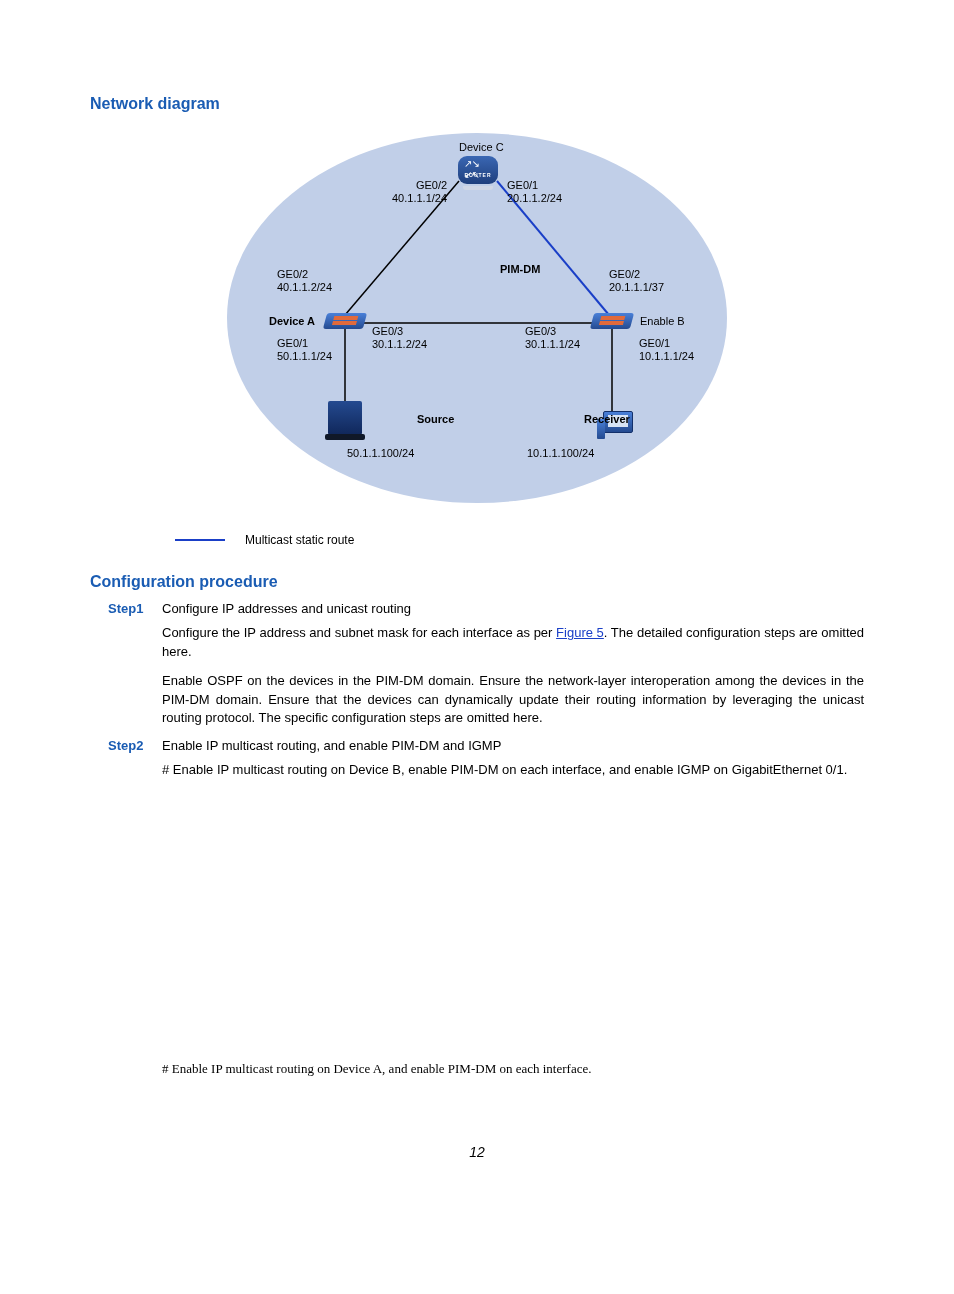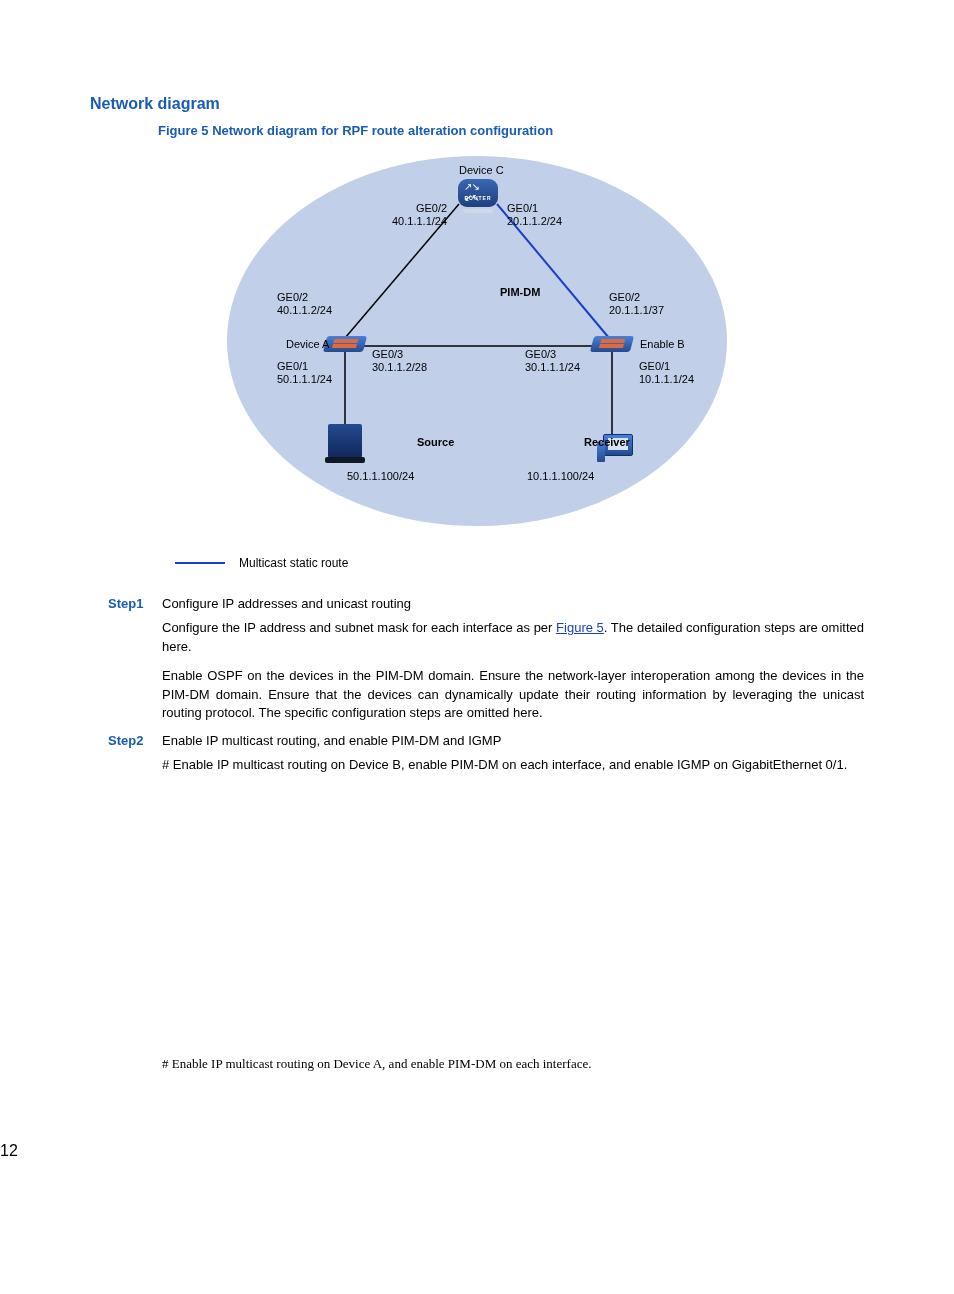--- a/index.html
+++ b/index.html
@@ -133,21 +133,21 @@
   .pc-tower {
     position:absolute; left:0; top:8px;
     width:8px; height:20px;
     background:linear-gradient(#4a80d8,#244a90);
     border-radius:1px;
   }
   .legend {
     margin: 10px 0 26px 85px;
     display:flex;
     align-items:center;
-    gap:14px;
+    gap:20px;
     font-size:12px;
   }
   .legend-line {
     width:50px; height:0;
     border-top:2px solid #1a3fc7;
   }
   .step-row {
     display:flex;
     margin: 8px 0 6px 18px;
     gap: 10px;
@@ -163,30 +163,31 @@
     margin: 8px 0 10px 72px;
     line-height: 1.45;
     font-size:13px;
     text-align: justify;
   }
   .link { color:#1a3fc7; text-decoration:underline; cursor:pointer; }
   .pagenum {
     position:absolute;
     bottom: 40px;
     left:0; right:0;
-    font-size:16px;
+    text-align:center;
+    font-size:14px;
+    font-style:italic;
   }
 </style>
 </head>
 <body>
 
 <div class="page">
 
   <div class="h2">Network diagram</div>
-  <div class="figcap">Figure 5 Network diagram for RPF route alteration configuration</div>
 
   <div class="diagram-wrap">
     <div class="ellipse"></div>
 
     <svg width="620" height="400" style="position:absolute;left:0;top:0;z-index:1">
 
       <line x1="178" y1="192" x2="292" y2="58" stroke="#000" stroke-width="1.5"></line>
 
       <line x1="330" y1="58" x2="442" y2="192" stroke="#1a3fc7" stroke-width="2"></line>
 
@@ -208,26 +209,26 @@
     <span class="dlabel" style="left:225px;top:56px;text-align:right;">
       <span>GE0/2</span><br><span>40.1.1.1/24</span>
     </span>
     <span class="dlabel" style="left:340px;top:56px;">
       <span>GE0/1</span><br><span>20.1.1.2/24</span>
     </span>
 
     <span class="dlabel bold" style="left:288px;top:140px;">PIM-DM</span>
 
     <div class="switch-icon" style="left:158px;top:190px;"></div>
-    <span class="dlabel" style="left:119px;top:192px;">Device A</span>
+    <span class="dlabel" style="left:102px;top:192px;font-weight:bold;">Device A</span>
     <span class="dlabel" style="left:110px;top:145px;">
       <span>GE0/2</span><br><span>40.1.1.2/24</span>
     </span>
     <span class="dlabel" style="left:205px;top:202px;">
-      <span>GE0/3</span><br><span>30.1.1.2/28</span>
+      <span>GE0/3</span><br><span>30.1.1.2/24</span>
     </span>
     <span class="dlabel" style="left:110px;top:214px;">
       <span>GE0/1</span><br><span>50.1.1.1/24</span>
     </span>
 
     <div class="switch-icon" style="left:425px;top:190px;"></div>
     <span class="dlabel" style="left:473px;top:192px;">Enable B</span>
     <span class="dlabel" style="left:442px;top:145px;">
       <span>GE0/2</span><br><span>20.1.1.1/37</span>
     </span>
@@ -253,20 +254,21 @@
     </div>
     <span class="dlabel bold" style="left:372px;top:290px;">Receiver</span>
     <span class="dlabel" style="left:360px;top:324px;">10.1.1.100/24</span>
   </div>
 
   <div class="legend">
     <div class="legend-line"></div>
     <span>Multicast static route</span>
   </div>
 
+  <div class="h2">Configuration procedure</div>
 
   <div class="step-row">
     <div class="step-label">Step1</div>
     <div class="step-title">Configure IP addresses and unicast routing</div>
   </div>
   <div class="para">
     <span>Configure the IP address and subnet mask for each interface as per </span><span class="link">Figure 5</span><span>. The detailed configuration steps are omitted here.</span>
   </div>
   <div class="para">Enable OSPF on the devices in the PIM-DM domain. Ensure the network-layer interoperation among the devices in the PIM-DM domain. Ensure that the devices can dynamically update their routing information by leveraging the unicast routing protocol. The specific configuration steps are omitted here.</div>
 

